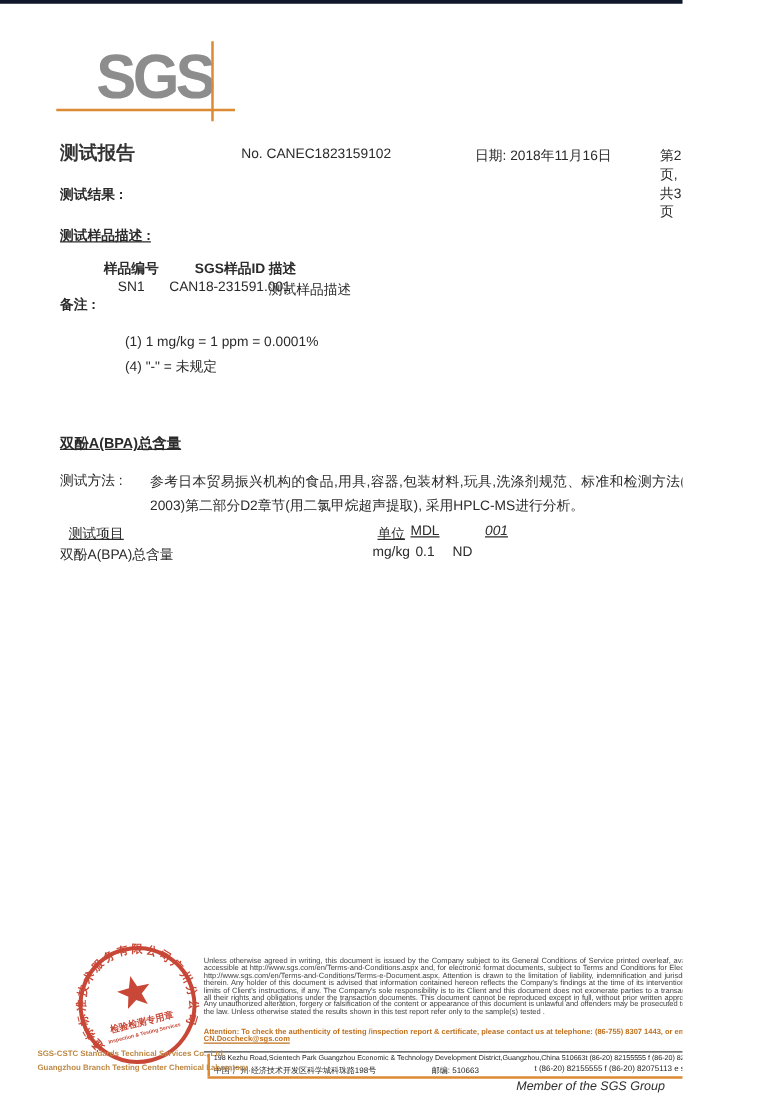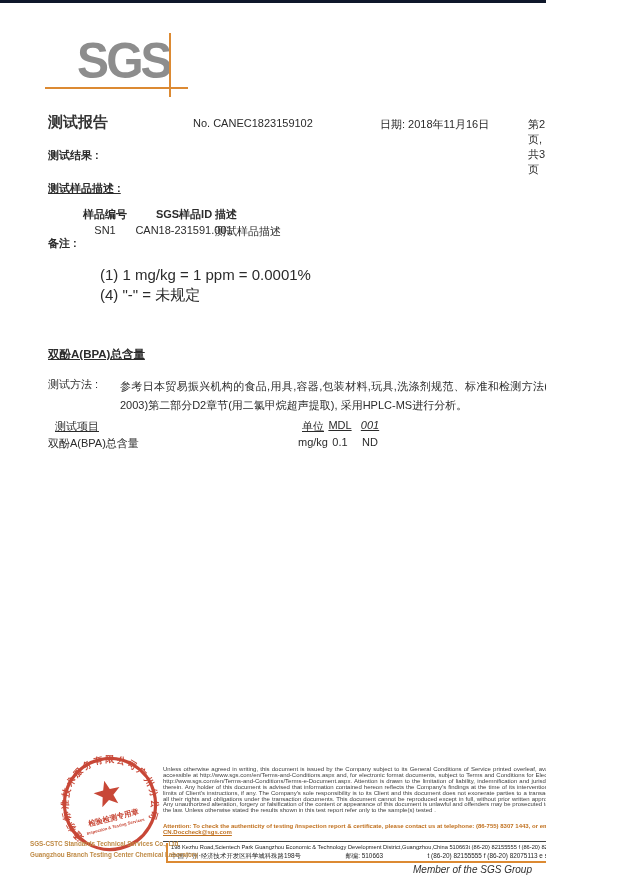--- a/index.html
+++ b/index.html
@@ -30,32 +30,32 @@
 
   
   .st-h1 { left:60px;  top:204px; width:90px;  text-align:center; font-weight:bold; }
   .st-h2 { left:128px; top:204px; width:112px; text-align:center; font-weight:bold; }
   .st-h3 { left:215px; top:204px; font-weight:bold; }
   .st-c1 { left:60px;  top:221px; width:90px;  text-align:center; }
   .st-c2 { left:128px; top:221px; width:112px; text-align:center; }
   .st-c3 { left:215px; top:221px; }
 
   .notes-heading { left:48px; top:233px; font-weight:bold; }
-  .notes { position:absolute; left:100px; top:262px; font-size:15px; }
+  .notes { position:absolute; left:100px; top:262px; font-size:11px; }
   .notes div { height:19.5px; line-height:19.5px; }
 
   .bpa-heading { left:48px; top:344px; font-weight:bold; text-decoration:underline; font-size:11.5px; }
   .method-label { left:48px; top:374px; }
   .method-text { left:120px; top:374px; width:464px; line-height:19px; text-align:justify; }
 
   
   .rt-h-item { left:55px;  top:416px; text-decoration:underline; }
   .rt-h-unit { left:291px; top:416px; width:44px; text-align:center; text-decoration:underline; }
   .rt-h-mdl  { left:318px; top:416px; width:44px; text-align:center; text-decoration:underline; }
-  .rt-h-001  { left:348px; top:416px; width:44px; text-align:center; text-decoration:underline; font-style:italic; }
+  .rt-h-001  { left:348px; top:416px; width:44px; text-decoration:underline; font-style:italic;padding-left:40px; }
   .rt-c-item { left:48px;  top:433px; }
   .rt-c-unit { left:291px; top:433px; width:44px; text-align:center; }
   .rt-c-mdl  { left:318px; top:433px; width:44px; text-align:center; }
   .rt-c-001  { left:348px; top:433px; width:44px; text-align:center; }
 
   
   .legal { position:absolute; left:163px; top:764px; width:438px; font-size:6px;
     line-height:5.9px; text-align:justify; color:#3f3f3f; }
   .attention { position:absolute; left:163px; top:820px; width:438px; font-size:6px;
     line-height:6.3px; color:#c0701e; font-weight:bold; }

